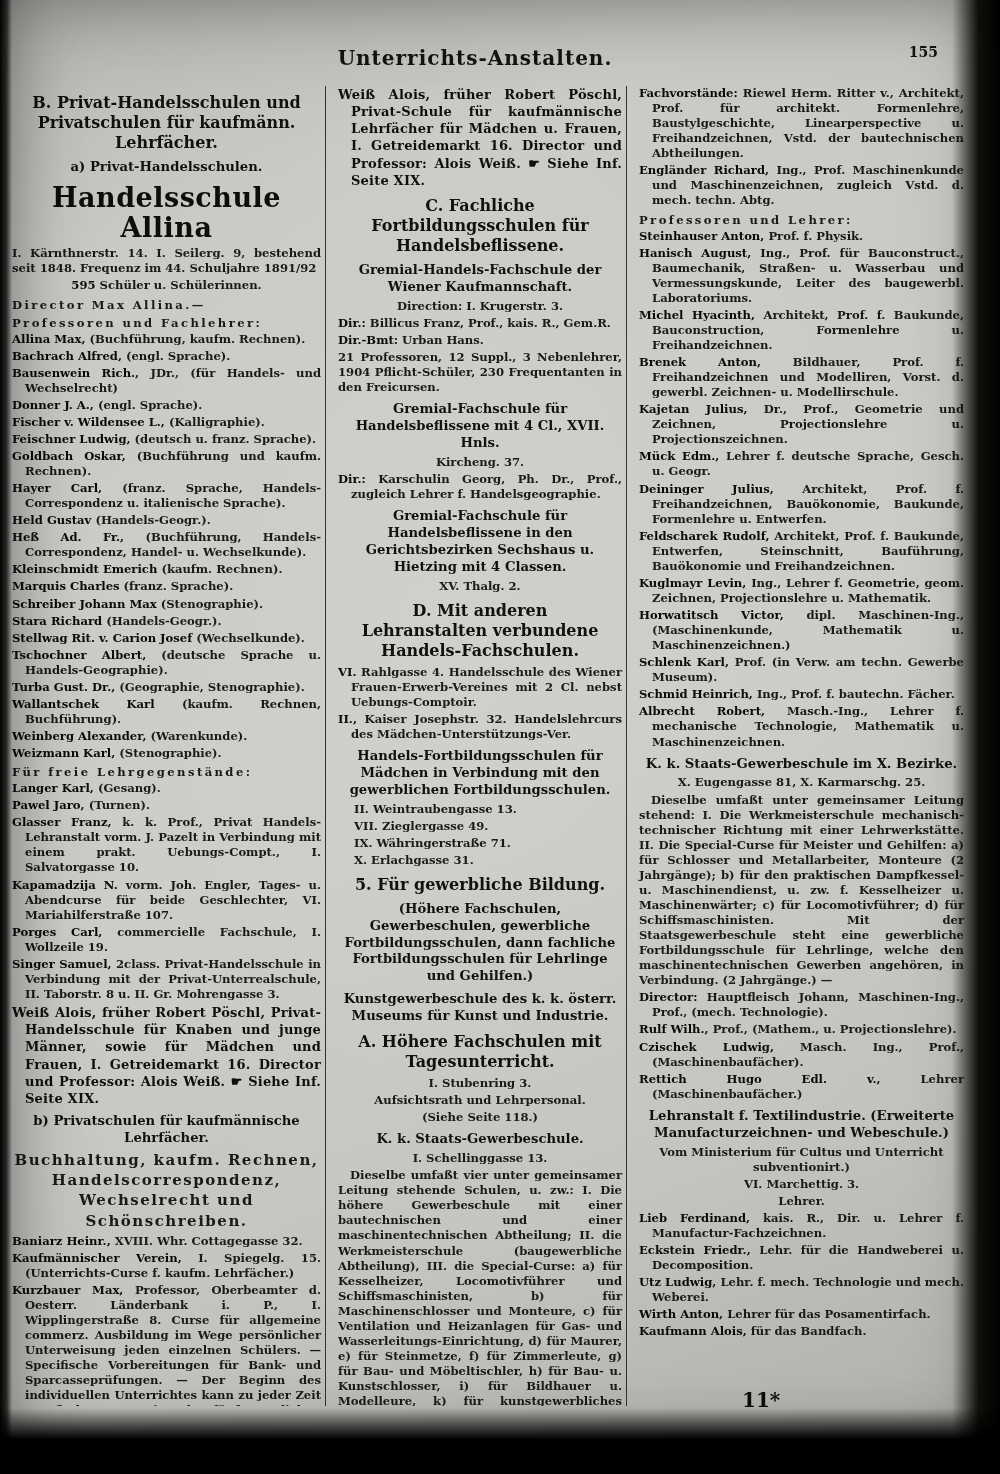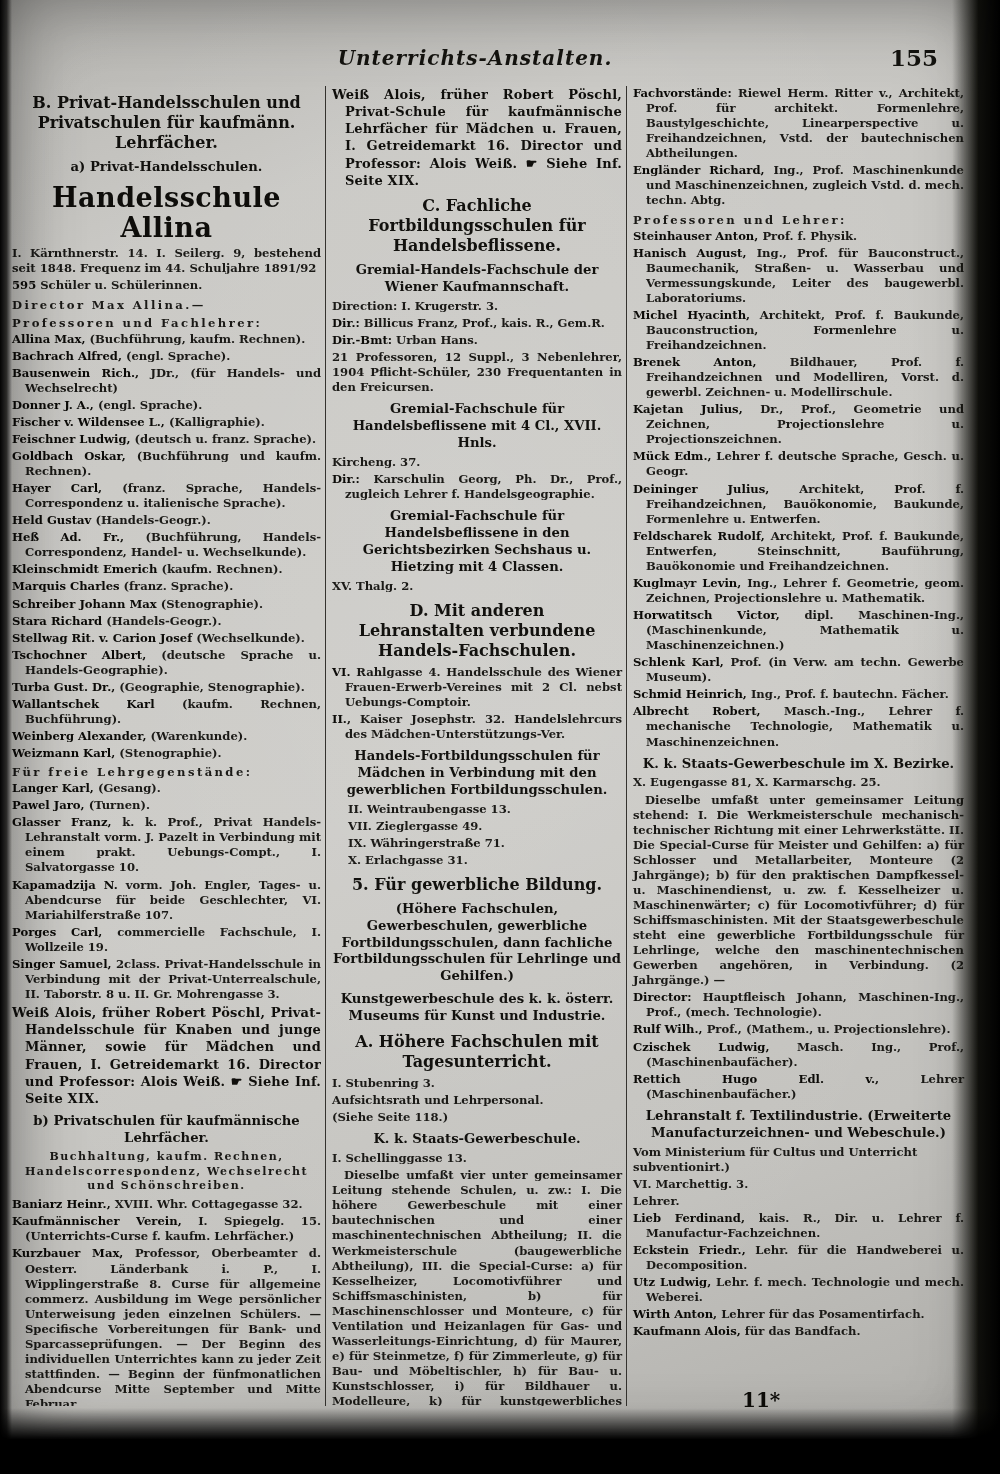--- a/index.html
+++ b/index.html
@@ -17,43 +17,43 @@
   .scan-edge-left{position:absolute;left:0;top:0;bottom:0;width:12px;
     background:linear-gradient(90deg,#060606 0%,#3c3b39 55%,rgba(60,59,57,0) 100%);}
   .scan-edge-right{position:absolute;right:0;top:0;bottom:0;width:48px;
     background:linear-gradient(270deg,#020202 0%,#14140f 45%,rgba(20,20,15,0) 100%);}
   .scan-edge-bottom{position:absolute;left:0;right:0;bottom:0;height:66px;
     background:linear-gradient(0deg,#000 0%,#000 52%,rgba(0,0,0,0) 100%);}
   .vignette{position:absolute;inset:0;pointer-events:none;
     box-shadow:inset 0 0 90px rgba(0,0,0,.38), inset 0 -30px 60px rgba(0,0,0,.25);}
   .page-header{
     position:absolute;top:46px;left:0;width:950px;text-align:center;
-    font-weight:700;font-size:20px;letter-spacing:1px;color:#14130f;font-style:italic;
+    font-weight:700;font-size:20px;letter-spacing:1px;color:#14130f;
   }
   .page-number{
-    position:absolute;top:44px;right:62px;font-size:23px;font-weight:700;color:#14130f;
+    position:absolute;top:44px;right:62px;font-size:14px;font-weight:700;color:#14130f;
   }
   .cols{
     position:absolute;top:86px;left:10px;right:32px;bottom:68px;
     display:grid;grid-template-columns:315px 301px 1fr;color:#1b1a17;
   }
   .col{overflow:hidden;padding:0 4px 0 2px;}
-  .col+.col{border-left:1.5px solid #34322e;padding-left:6px;}
+  .col+.col{border-left:1.5px solid #34322e;padding-left:12px;}
   .blk{margin:0 0 2px;}
   .entry{font-size:11.6px;line-height:1.3;text-align:justify;
     padding-left:13px;text-indent:-13px;font-weight:700;}
   .entry-strong{font-size:13px;line-height:1.32;text-align:justify;
     padding-left:13px;text-indent:-13px;font-weight:700;letter-spacing:.2px;color:#100f0c;}
   .h1{font-size:16px;line-height:1.25;text-align:center;font-weight:700;margin:7px 16px 4px;color:#12110e;}
   .h3{font-size:13.2px;line-height:1.28;text-align:center;font-weight:700;margin:6px 0 3px;color:#12110e;}
   .display{font-size:27px;line-height:1.12;text-align:center;font-weight:700;
     margin:7px 0 3px;letter-spacing:.5px;color:#0e0d0a;}
   .spaced{font-size:11.6px;text-align:left;font-weight:700;letter-spacing:2.4px;margin:4px 0 2px;}
-  .para-c{font-size:11.6px;text-align:left;font-weight:700;line-height:1.3;}
-  .para-c-sp{font-size:11px;text-align:center;font-weight:700;letter-spacing:1.5px;line-height:1.35;margin:2px 0 3px;}
+  .para-c{font-size:11.6px;text-align:center;font-weight:700;line-height:1.3;}
+  .para-c-sp{font-size:15px;text-align:center;font-weight:700;letter-spacing:1.5px;line-height:1.35;margin:2px 0 3px;}
   .para-j{font-size:11.6px;text-align:justify;font-weight:700;line-height:1.3;}
   .para-j-ind{font-size:11.6px;text-align:justify;font-weight:700;line-height:1.3;text-indent:12px;}
   .addr-list{font-size:11.6px;font-weight:700;padding-left:16px;line-height:1.3;text-align:left;}
   .printer-mark{position:absolute;left:742px;top:1388px;font-size:20px;font-weight:700;color:#0e0d0a;}
   strong{font-weight:700;color:#0c0b08;}
 </style>
 </head>
 <body>
 
 <div class="paper"></div>

